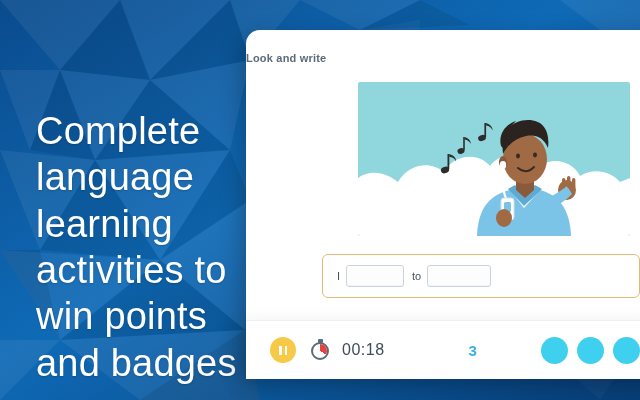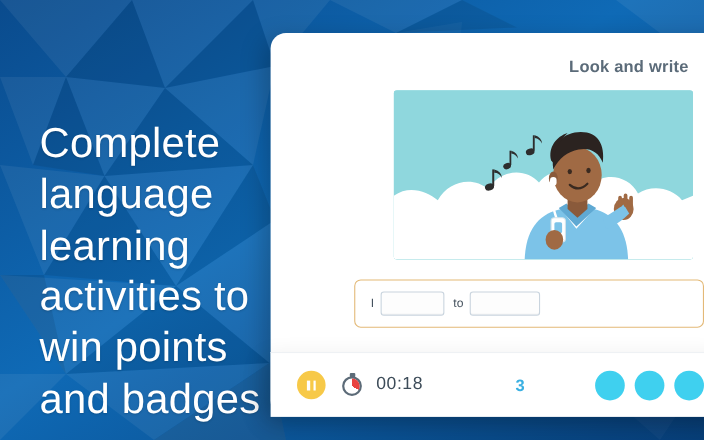--- a/index.html
+++ b/index.html
@@ -51,22 +51,22 @@
     border-top-left-radius: 14px;
     border-bottom-left-radius: 14px;
     box-shadow: -6px 6px 22px rgba(0,0,0,0.22);
     overflow: hidden;
   }
   .panel-title {
     position: absolute;
     top: 22px;
     left: 0;
     width: 380px;
-    text-align: right;
-    font-size: 15px;
+    text-align: left;
+    font-size: 11px;
     color: #5b6b79;
     font-weight: 700;
     letter-spacing: 0.2px;
   }
 
   
   .illus {
     position: absolute;
     left: 112px;
     top: 52px;

